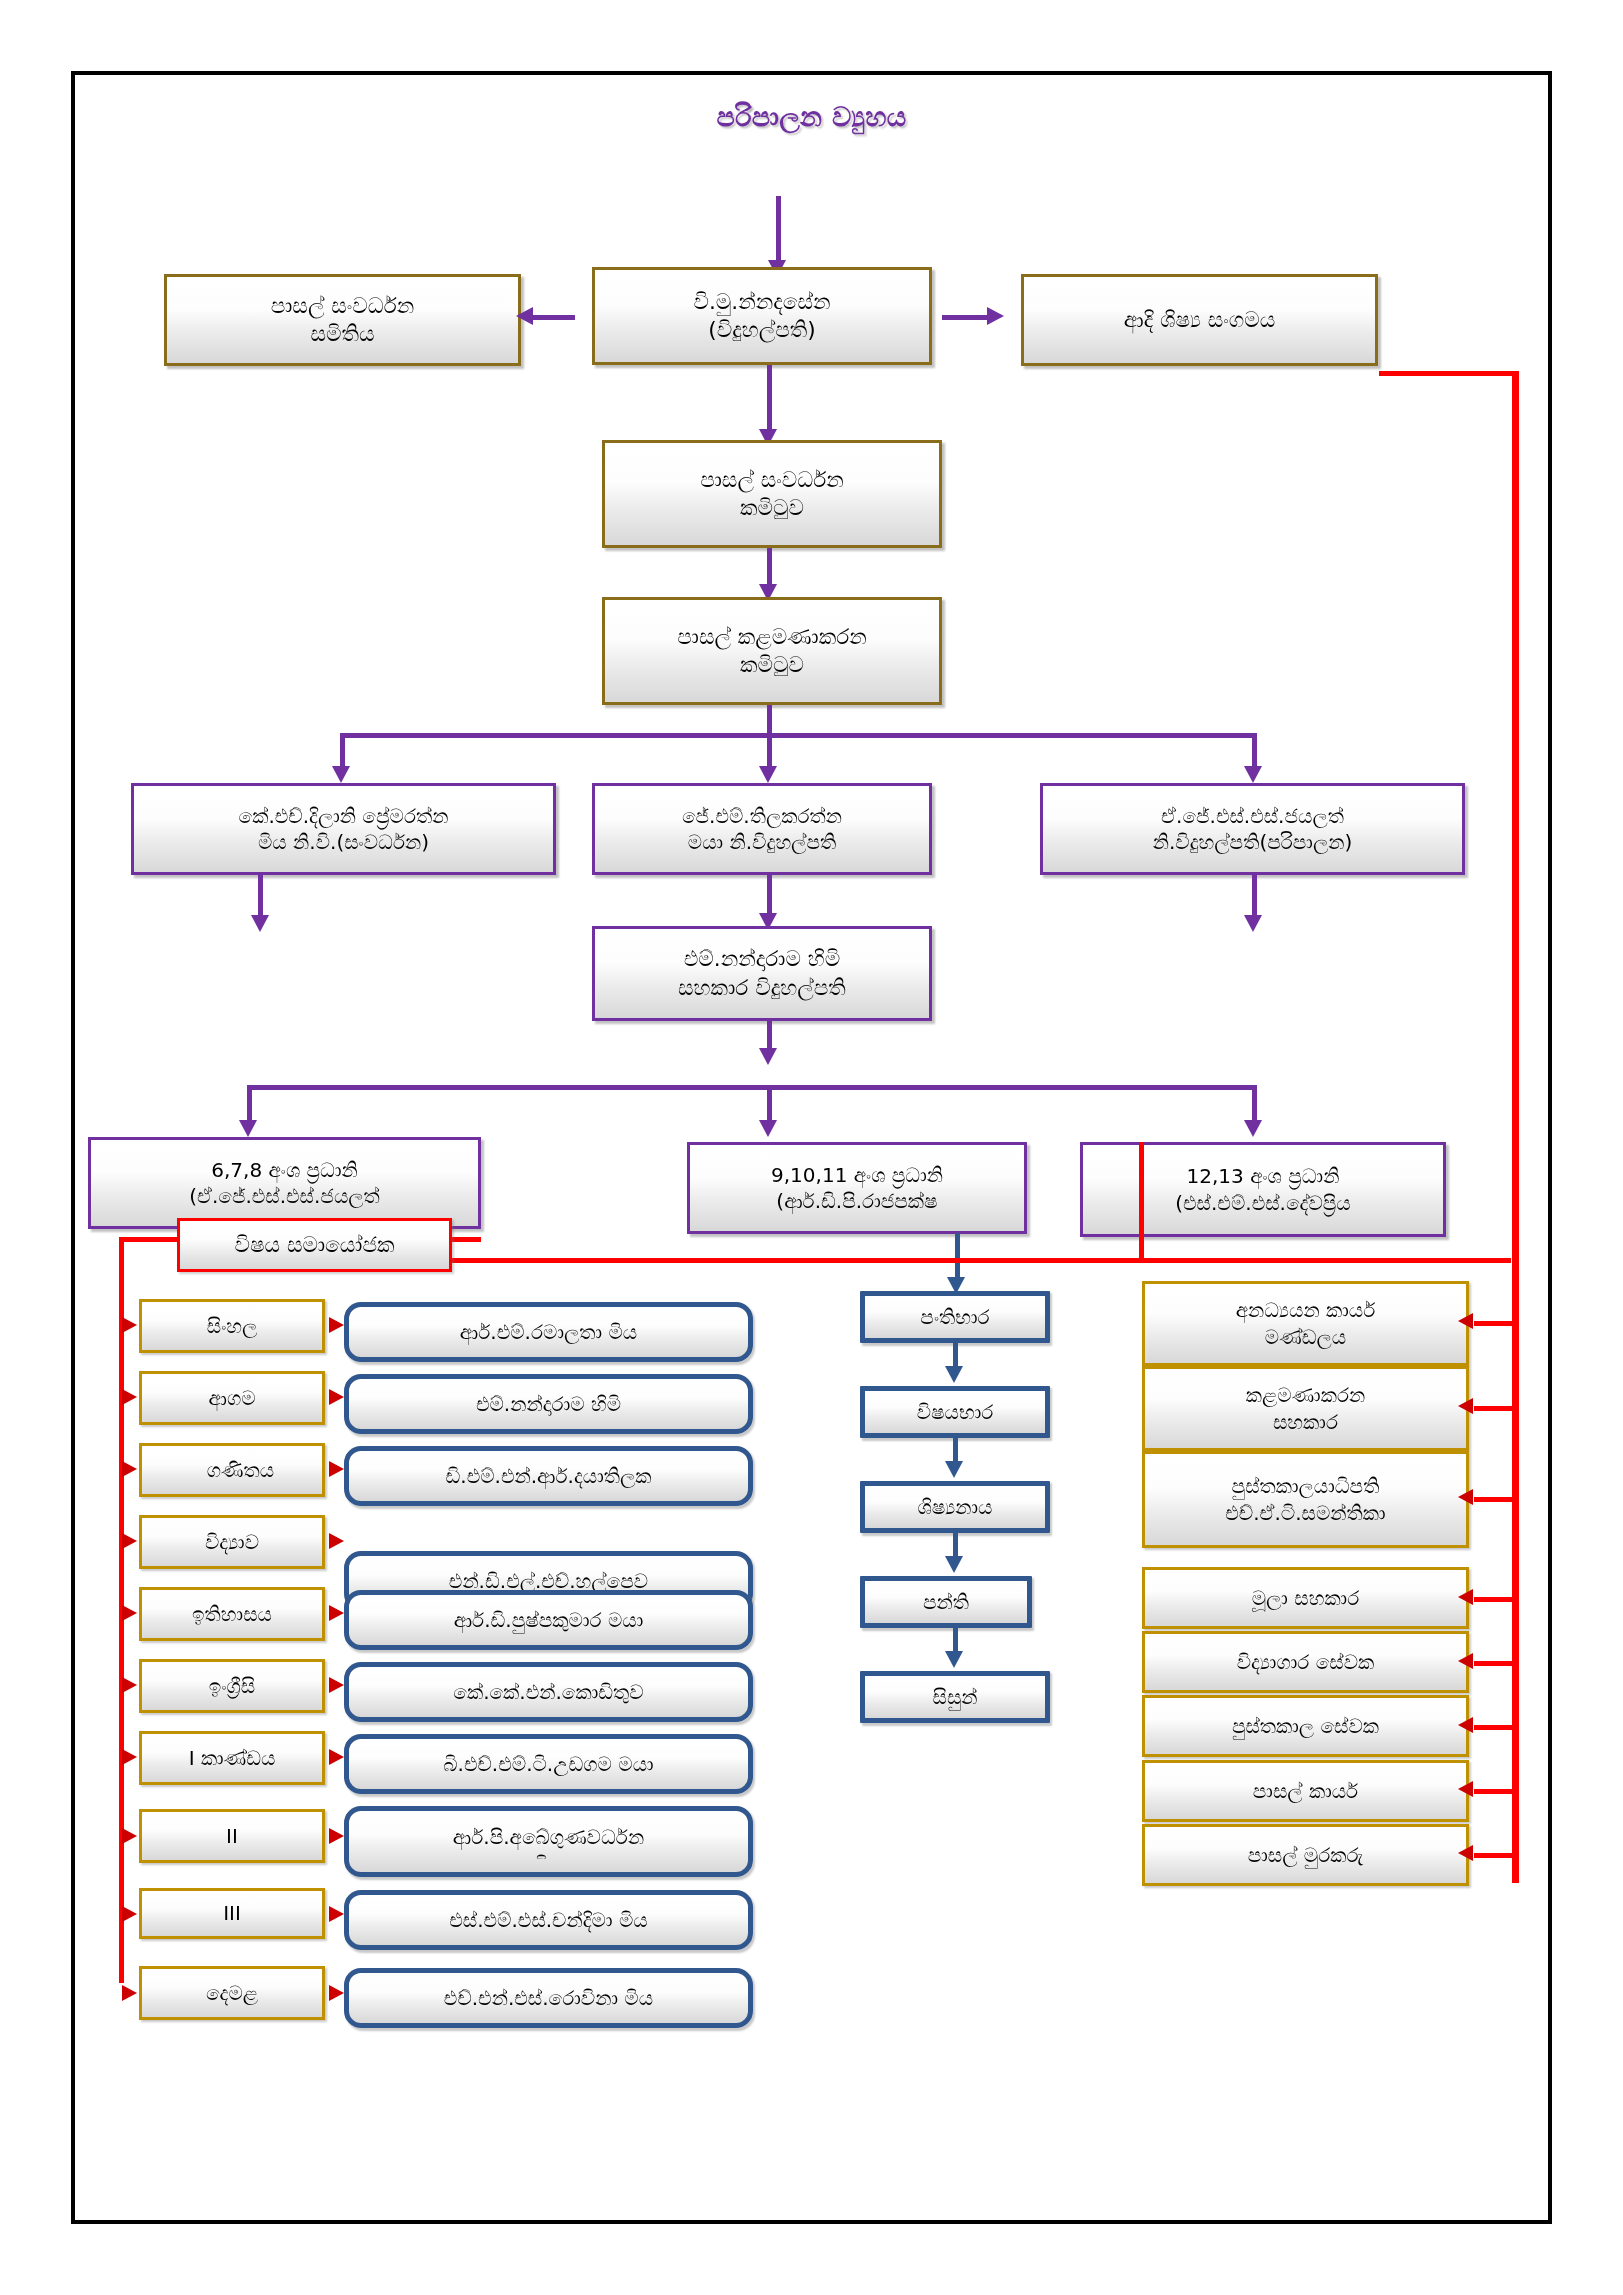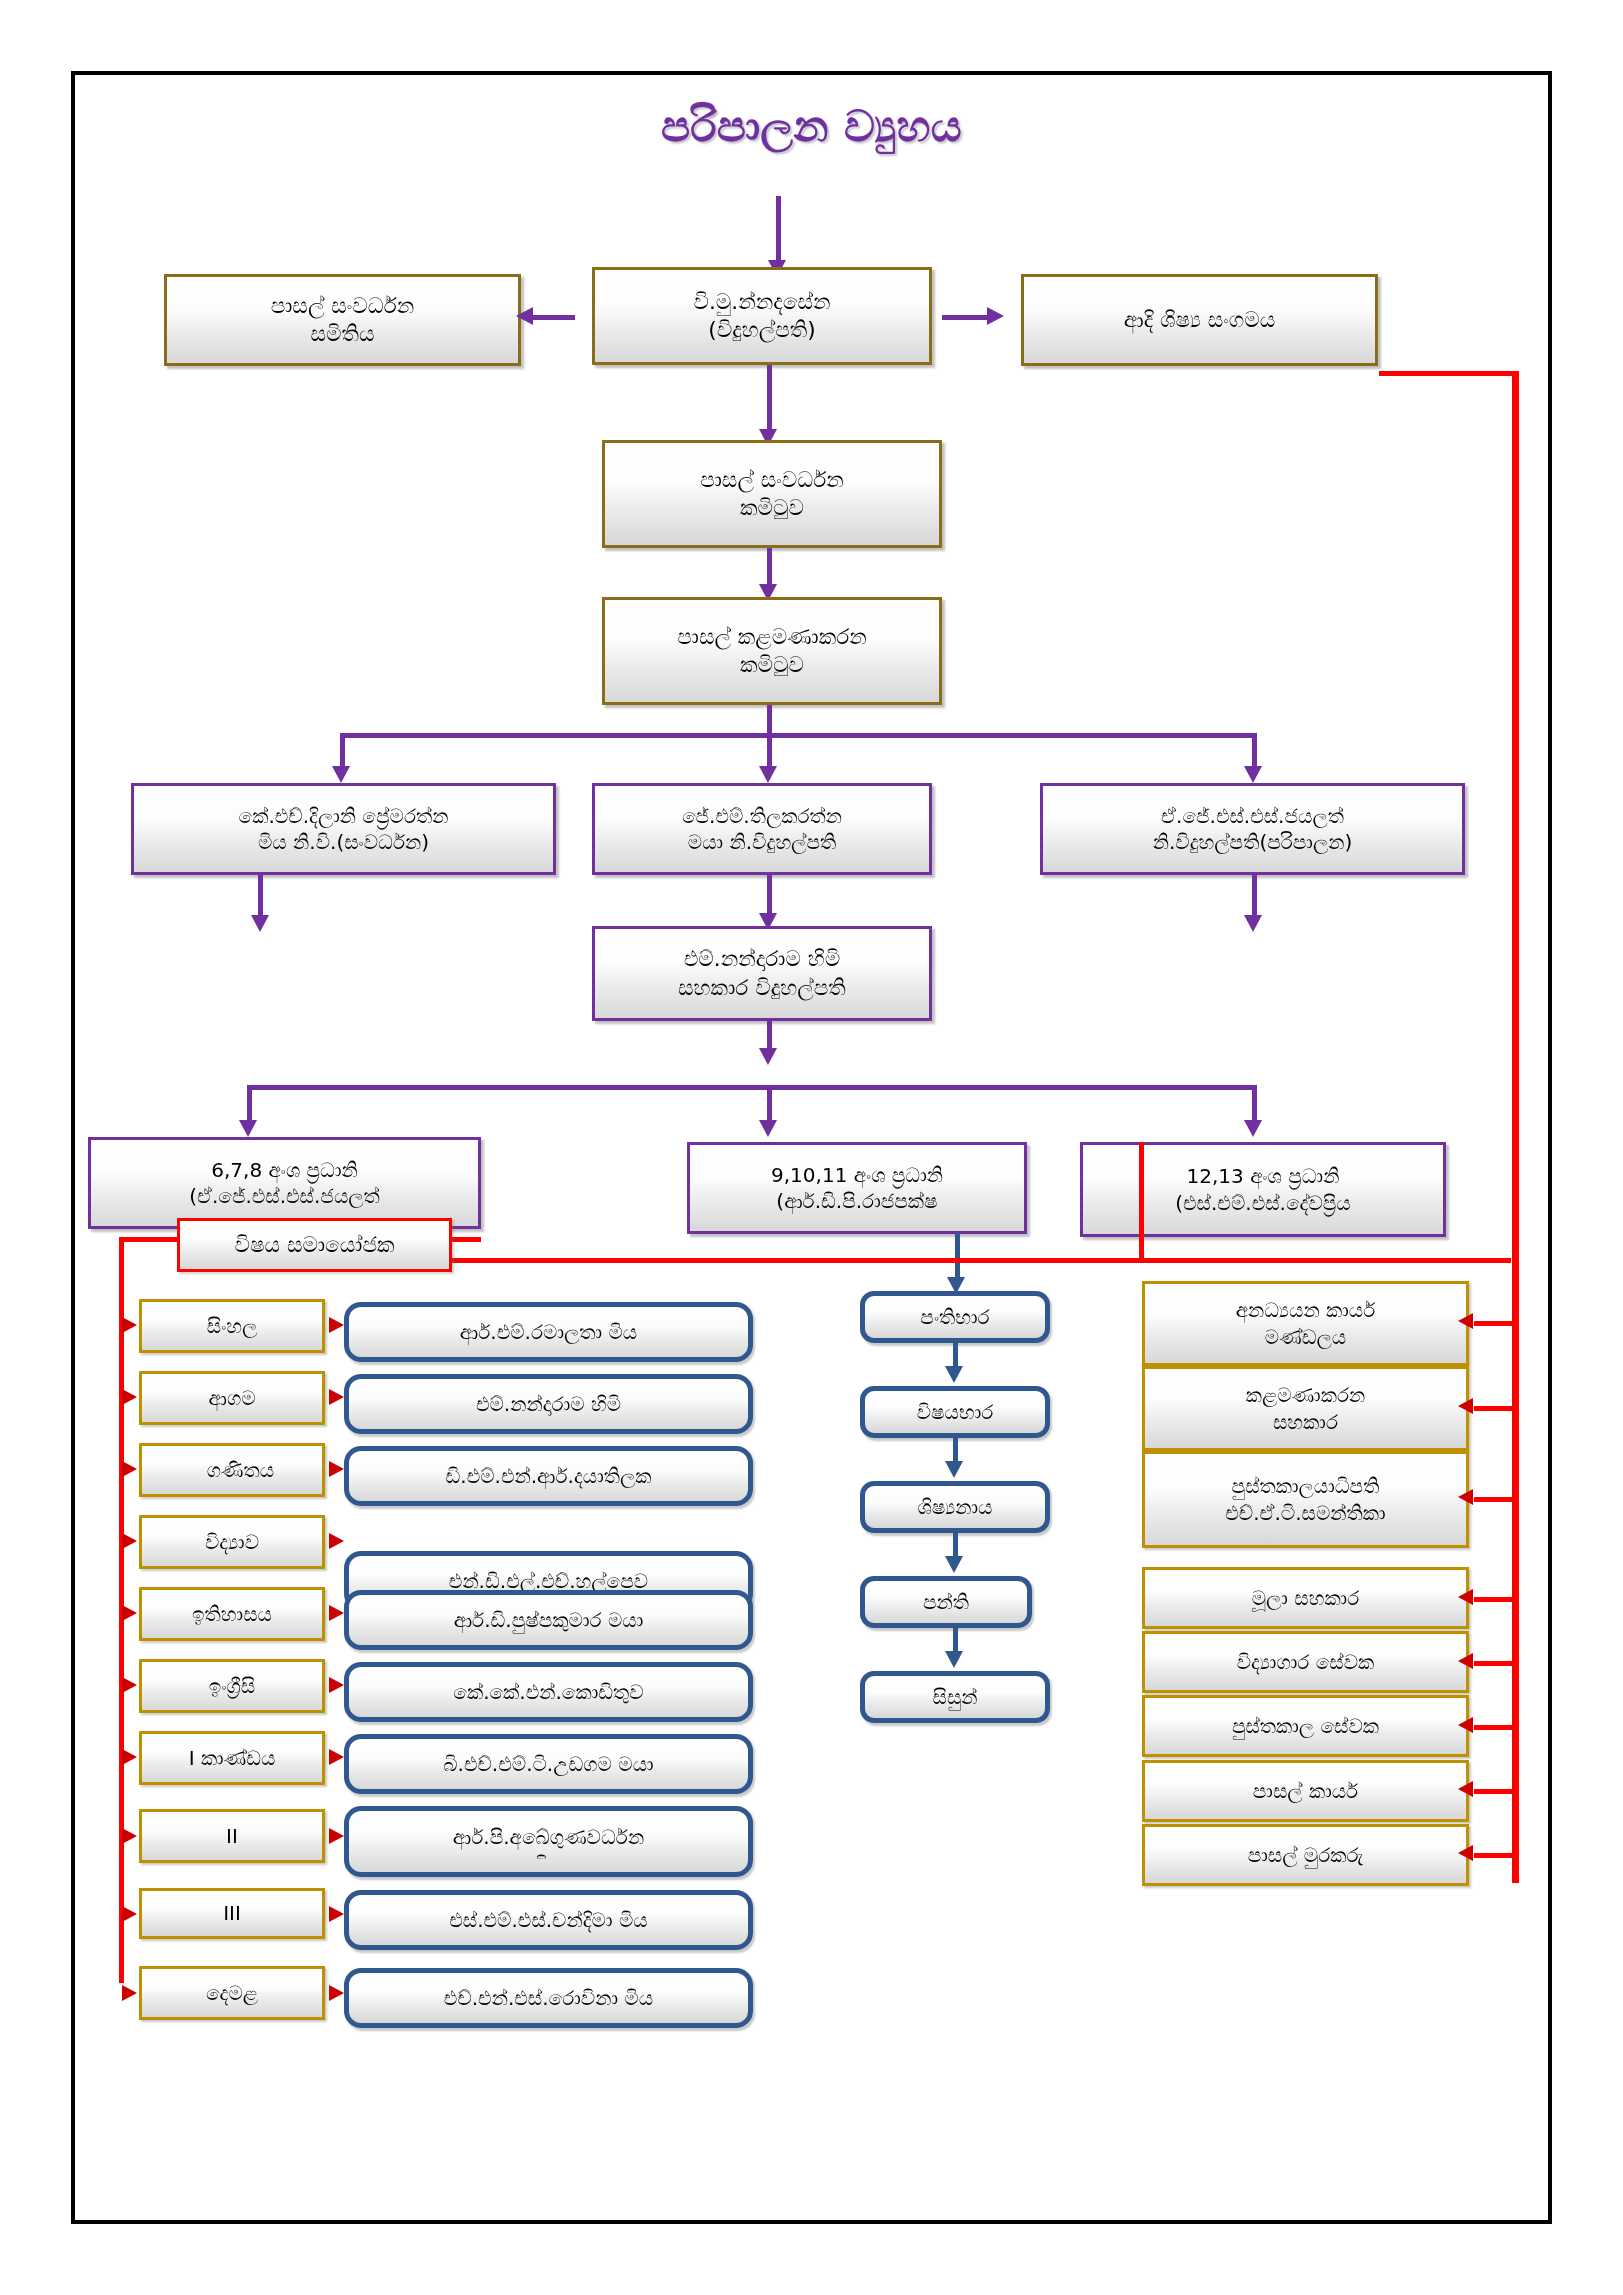--- a/index.html
+++ b/index.html
@@ -1,33 +1,33 @@
 <!DOCTYPE html>
 <html style="font-size:10.5px"><head>
 <meta charset="utf-8">
 <style>
   html,body{margin:0;padding:0;background:#ffffff;}
   body{width:1623px;height:2295px;position:relative;font-family:"DejaVu Sans","Liberation Sans",sans-serif;}
   #page{position:absolute;left:0;top:0;width:1623px;height:2295px;background:#fff;}
   #frame{position:absolute;left:71px;top:71px;width:1481px;height:2153px;border:4.6px solid #000000;box-sizing:border-box;}
   .title{position:absolute;left:458px;top:101px;width:707px;text-align:center;color:#7030A0;
-         font-size:43px;font-weight:bold;font-family:"DejaVu Sans","Liberation Sans",sans-serif;
+         font-size:27px;font-weight:bold;font-family:"DejaVu Sans","Liberation Sans",sans-serif;
          text-shadow:2px 2px 2px rgba(150,150,150,.55);letter-spacing:0.3px;}
 
   
   .bx{position:absolute;box-sizing:border-box;display:flex;align-items:center;justify-content:center;
       text-align:center;color:#000;line-height:1.32;
       background:linear-gradient(to bottom,#ffffff 0%,#fdfdfd 38%,#ededed 62%,#d8d8d8 100%);
       overflow:hidden;}
   .gold{border:3.9px solid #8a6d1a;box-shadow:2.6px 2.6px 2px rgba(120,120,120,.45);}
   .gold2{border:3.9px solid #bf9000;box-shadow:2px 2px 2px rgba(120,120,120,.40);}
   .purple{border:3.9px solid #7030A0;box-shadow:2.6px 2.6px 2px rgba(120,120,120,.45);}
   .redb{border:3.9px solid #FF0000;box-shadow:2px 2px 2px rgba(120,120,120,.35);}
   .blue{border:5.9px solid #31578F;border-radius:17px;box-shadow:2px 2.6px 2px rgba(120,120,120,.40);}
-  .blue2{border:5.9px solid #31578F;border-radius:14px;box-shadow:2px 2.6px 2px rgba(120,120,120,.40);} .t33{font-size:21.6px;} .t31{font-size:20px;}
+  .blue2{border:5.9px solid #31578F;border-radius:1px;box-shadow:2px 2.6px 2px rgba(120,120,120,.40);} .t33{font-size:21.6px;} .t31{font-size:20px;}
 
   
   .ln{position:absolute;}
   .pv{background:#7030A0;width:4.6px;}
   .ph{background:#7030A0;height:4.6px;}
   .bv{background:#31578F;width:4.6px;}
   .rv{background:#FF0000;width:4.6px;}
   .rh{background:#FF0000;height:4.6px;}
   .rv-thick{background:#FF0000;width:7.2px;}
 

